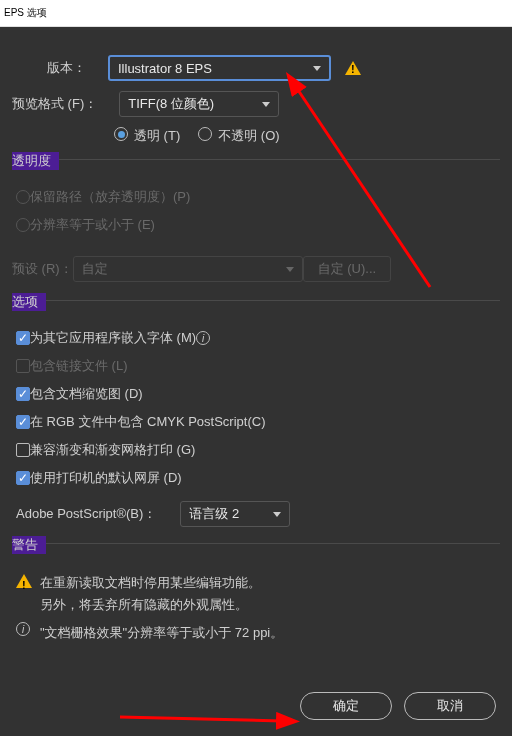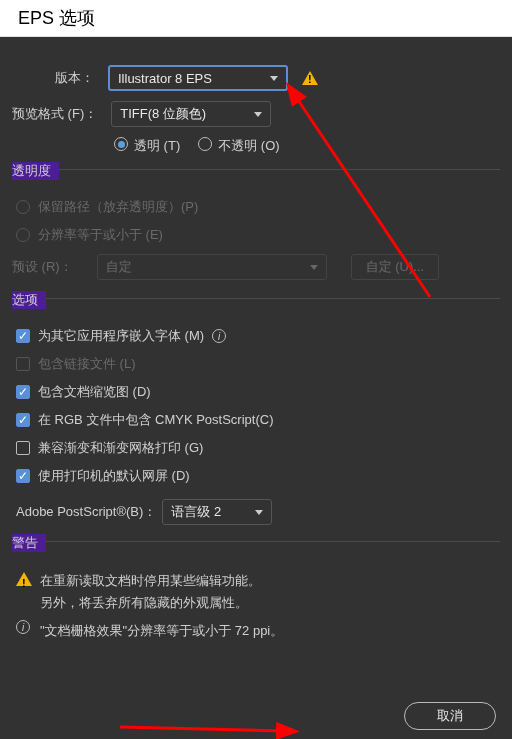--- a/index.html
+++ b/index.html
@@ -7,41 +7,41 @@
     width: 512px;
     height: 739px;
     background: #fff;
     font-family: "Microsoft YaHei", Arial, sans-serif;
     font-size: 13px;
     overflow: hidden;
     position: relative;
   }
   .titlebar {
     background: #fff;
-    padding: 6px 18px;
-    font-size: 18px;
+    padding: 6px 4px;
+    font-size: 10px;
     color: #000;
     border-bottom: 1px solid #e0e0e0;
   }
   .dialog-body {
     background: #323232;
     color: #d0d0d0;
     padding: 28px 12px 12px 12px;
     height: 709px;
     position: relative;
   }
   .row {
     display: flex;
     align-items: center;
     margin-bottom: 10px;
   }
   .row-label {
     min-width: 96px;
     text-align: right;
-    padding-right: 14px;
+    padding-right: 22px;
     color: #d0d0d0;
   }
   .select, .select-disabled {
     display: flex;
     align-items: center;
     justify-content: space-between;
     background: #323232;
     border: 1px solid #555;
     height: 26px;
     padding: 0 8px;
@@ -113,41 +113,40 @@
     top: -16px;
     background: #4c1d95;
     display: inline-block;
     padding-right: 8px;
     color: #d0d0d0;
   }
   .group-inner { margin-top: -8px; }
   .opt-row {
     display: flex;
     align-items: center;
-    gap: 8px;
     margin: 10px 0 10px 4px;
   }
   .disabled-text { color: #6a6a6a; }
   .cb, .cb-off, .cb-dis {
     width: 14px; height: 14px;
     border: 1.5px solid #bbb;
     border-radius: 2px;
     display: inline-flex;
     align-items: center;
     justify-content: center;
     font-size: 12px;
     line-height: 1;
   }
   .cb { background: #5a8ed8; border-color: #5a8ed8; color: #fff; }
   .cb-dis { border-color: #555; }
   .preset-row {
     display: flex;
     align-items: center;
-    gap: 24px;
-    margin: 10px 0 4px 0;
+    gap: 0;
+    margin: 22px 0 4px 0;
   }
   .btn-dis {
     background: #323232;
     border: 1px solid #444;
     color: #6a6a6a;
     height: 26px;
     padding: 8px 14px;
     border-radius: 3px;
     display: inline-flex;
     align-items: center;
@@ -158,21 +157,21 @@
     border-radius: 50%;
     display: inline-flex;
     align-items: center;
     justify-content: center;
     font-size: 10px;
     font-style: italic;
   }
   .ps-row {
     display: flex;
     align-items: center;
-    gap: 6px;
+    gap: 24px;
     margin: 14px 0 6px 4px;
   }
   .warnings {
     margin-top: 6px;
     padding: 4px 6px 4px 28px;
     position: relative;
     line-height: 1.7;
   }
   .warnings .warn-icon, .warnings .info-icon {
     position: absolute;
@@ -204,21 +203,21 @@
 </style>
 </head>
 <body>
 
 <div class="titlebar">EPS 选项</div>
 
 <div class="dialog-body">
 
   <div class="row">
     <div class="row-label">版本：</div>
-    <div class="select highlight" style="width:180px">
+    <div class="select highlight" style="width:223px">
       <span>Illustrator 8 EPS</span>
       <span class="chevron"></span>
     </div>
     <span style="margin-left:14px" class="warn-icon-small"></span>
   </div>
 
   <div class="row">
     <div class="row-label">预览格式 (F)：</div>
     <div class="select" style="width:160px">
       <span>TIFF(8 位颜色)</span>
@@ -305,20 +304,21 @@
         <div>另外，将丢弃所有隐藏的外观属性。</div>
       </div>
       <div class="warnings" style="margin-top:-2px">
         <span class="info-icon" style="top:4px">i</span>
         <div>"文档栅格效果"分辨率等于或小于 72 ppi。</div>
       </div>
     </div>
   </div>
 
   <div class="footer">
+    <div class="btn">确定</div>
     <div class="btn">取消</div>
   </div>
 
   <svg class="arrow" style="left:0;top:0" width="512" height="739">
     <defs>
       <marker id="ah" markerWidth="10" markerHeight="10" refX="2" refY="3" orient="auto">
         <path d="M0,0 L0,6 L8,3 z" fill="#ff0000"></path>
       </marker>
     </defs>
     <line x1="430" y1="260" x2="296" y2="60" stroke="#ff0000" stroke-width="3" marker-end="url(#ah)"></line>

